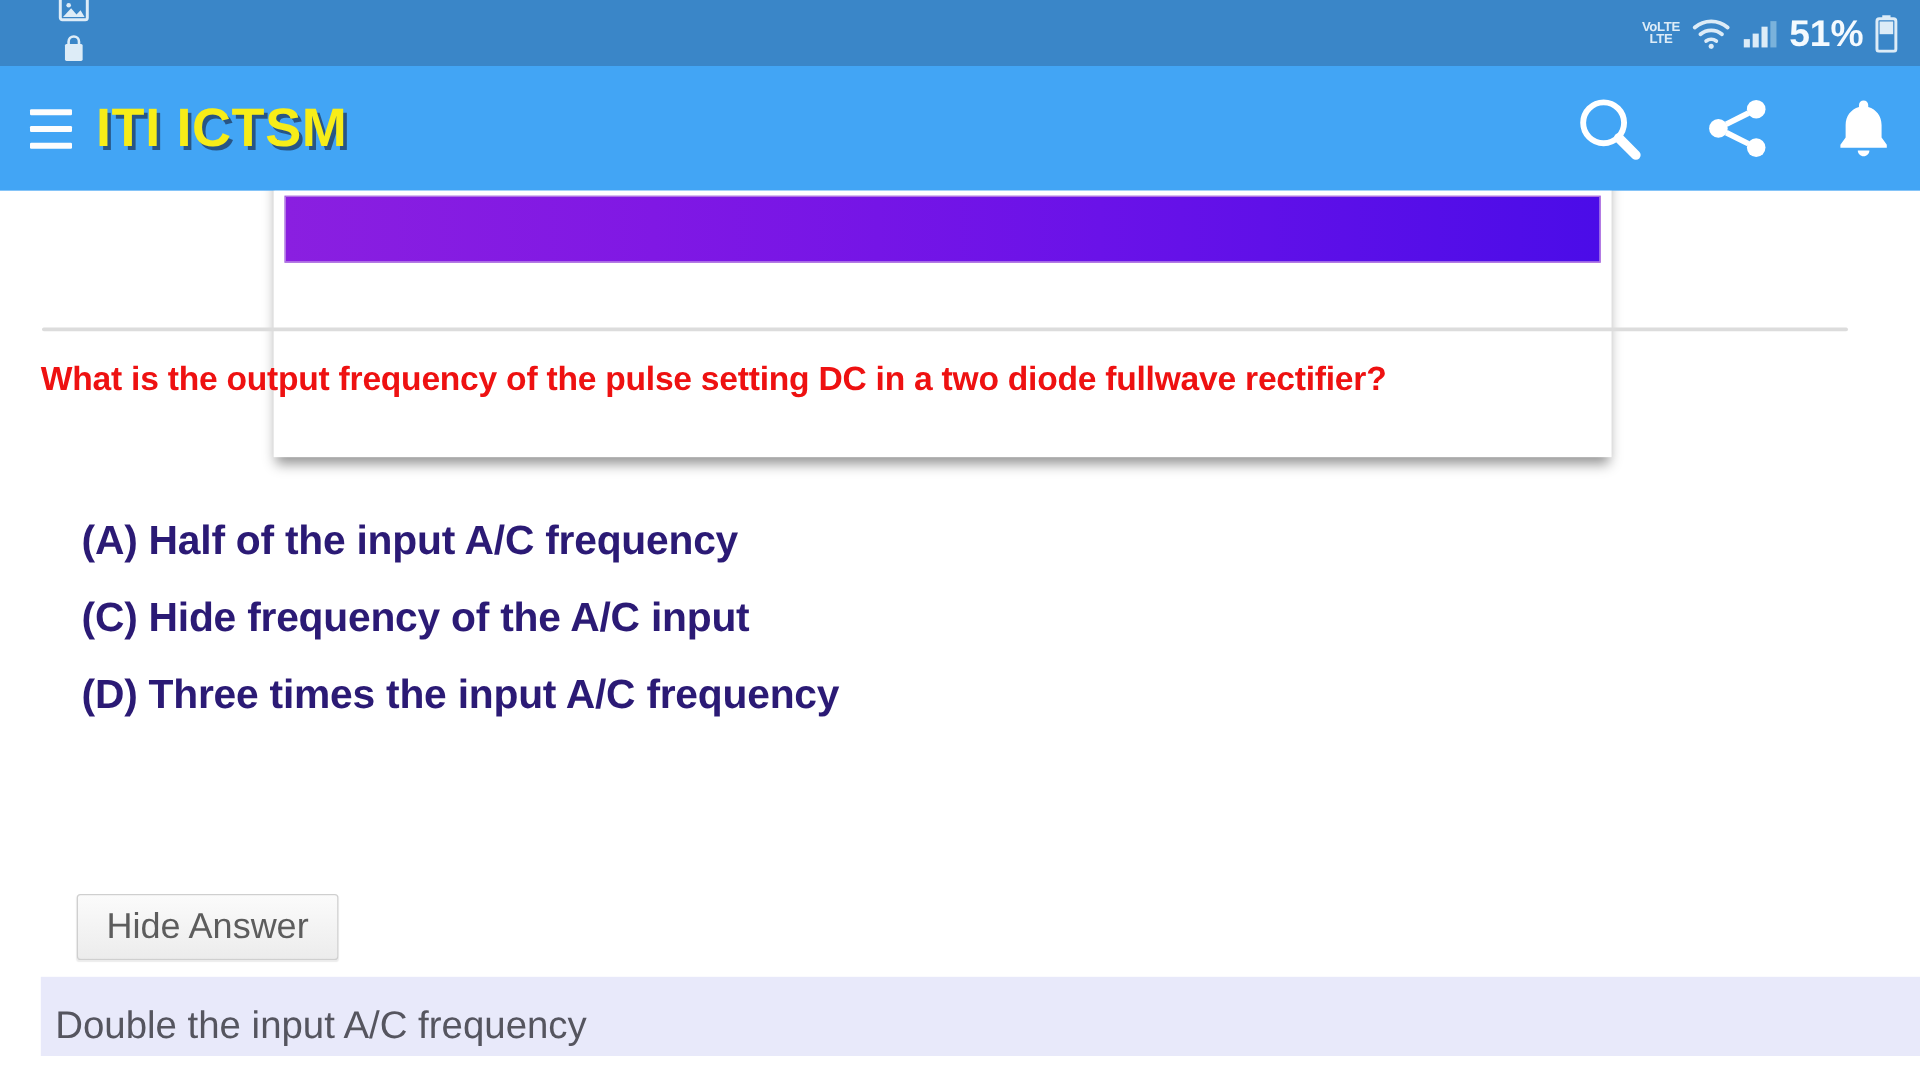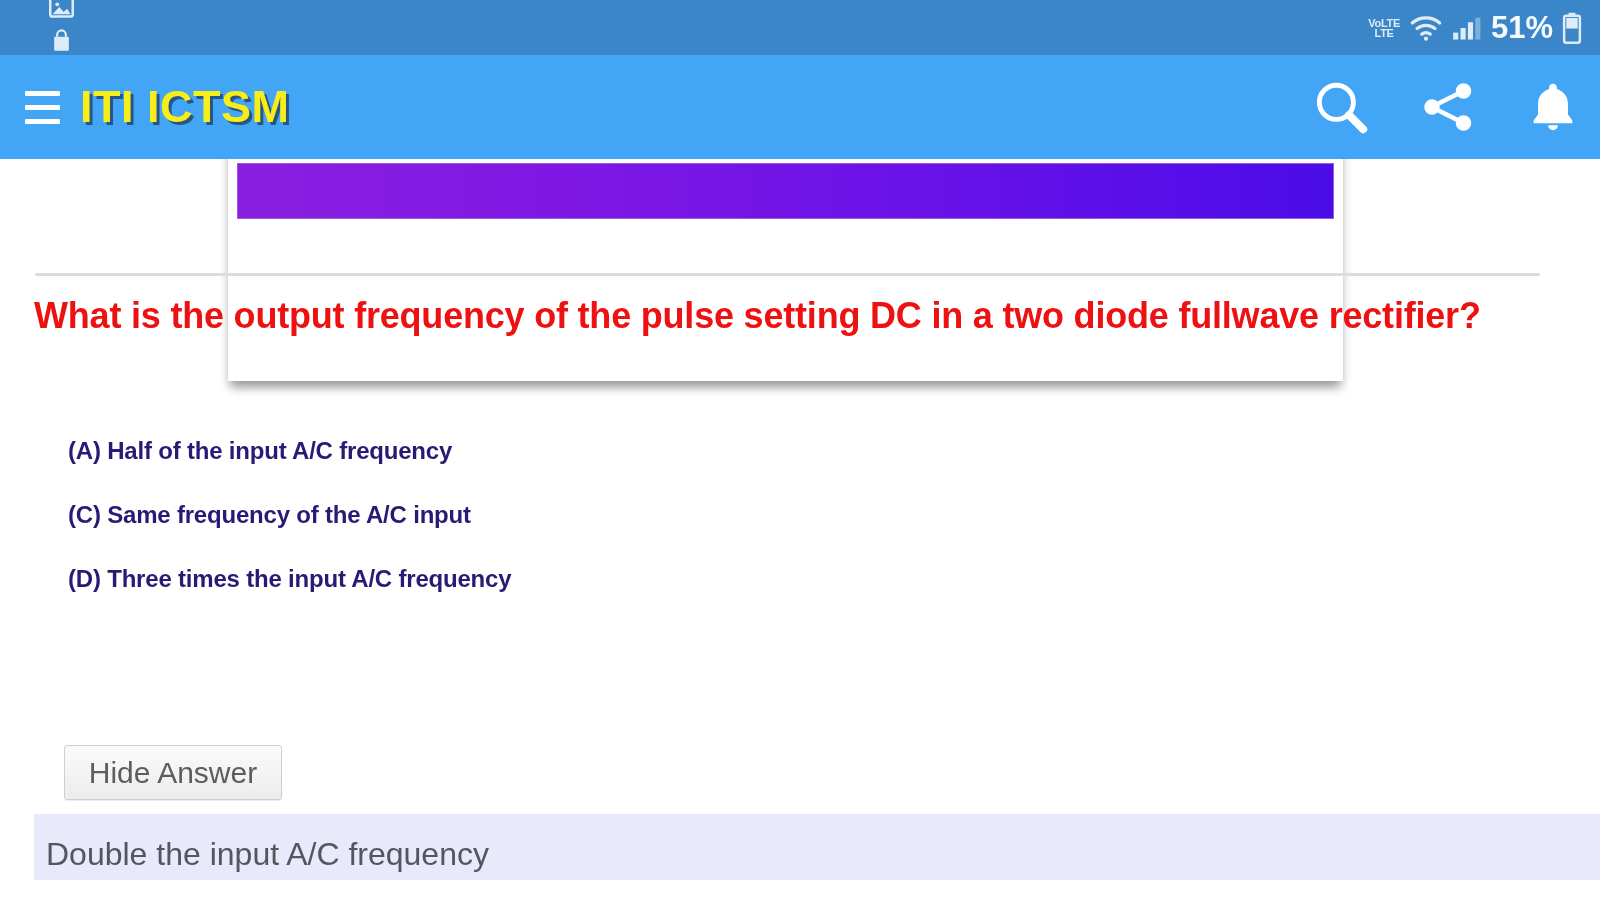--- a/index.html
+++ b/index.html
@@ -71,28 +71,28 @@
     border:1px solid #a05bdd;
   }
 
   .divider {
     position:absolute; left:35px; top:114px; width:1505px; height:3px;
     background:#dcdcdc; border-radius:2px;
   }
 
   .question {
     position:absolute; left:34px; top:136px; width:1480px;
-    color:#ee1111; font-size:36px; font-weight:bold;
+    color:#ee1111; font-size:28px; font-weight:bold;
     letter-spacing:-0.2px; line-height:42px;
     font-family:"Liberation Sans", sans-serif;
   }
 
   .options { position:absolute; left:68px; top:260px; width:1300px; }
   .option {
-    color:#2b1a75; font-size:24px; font-weight:bold;
+    color:#2b1a75; font-size:34px; font-weight:bold;
     line-height:64px; letter-spacing:-0.2px;
     font-family:"Liberation Sans", sans-serif;
     white-space:nowrap;
   }
 
   .hide-answer-btn {
     position:absolute; left:34px; top:586px;
     min-width:218px; height:55px;
     background: linear-gradient(to bottom,#fbfbfb 0%, #ececec 100%);
     border:1px solid #cfcfcf;
@@ -234,21 +234,21 @@
     <div class="banner-card">
       <div class="banner-bar"></div>
     </div>
 
     <div class="divider"></div>
 
     <div class="question">What is the output frequency of the pulse setting DC in a two diode fullwave rectifier?</div>
 
     <div class="options">
       <div class="option">(A) Half of the input A/C frequency</div>
-      <div class="option">(C) Same frequency of the A/C input</div>
+      <div class="option">(C) Hide frequency of the A/C input</div>
       <div class="option">(D) Three times the input A/C frequency</div>
     </div>
 
     <div class="hide-answer-btn">Hide Answer</div>
 
     <div class="answer-box">
       <div class="answer-text">Double the input A/C frequency</div>
     </div>
 
   </div>

